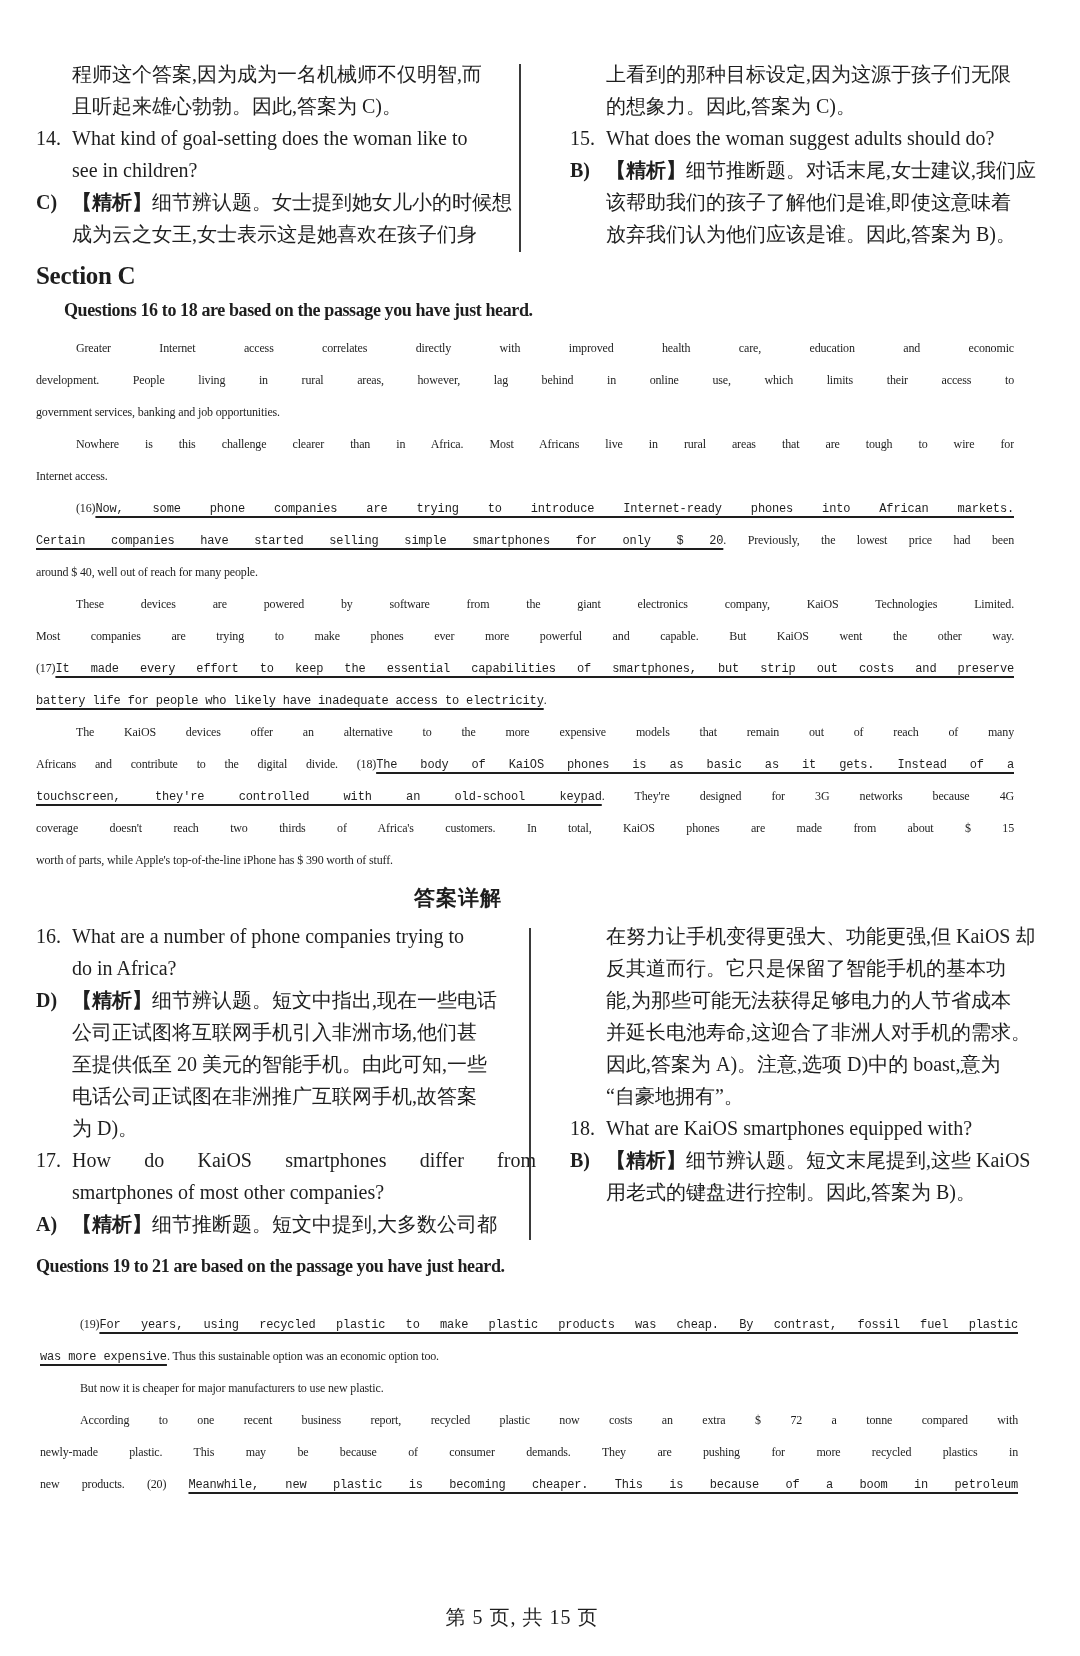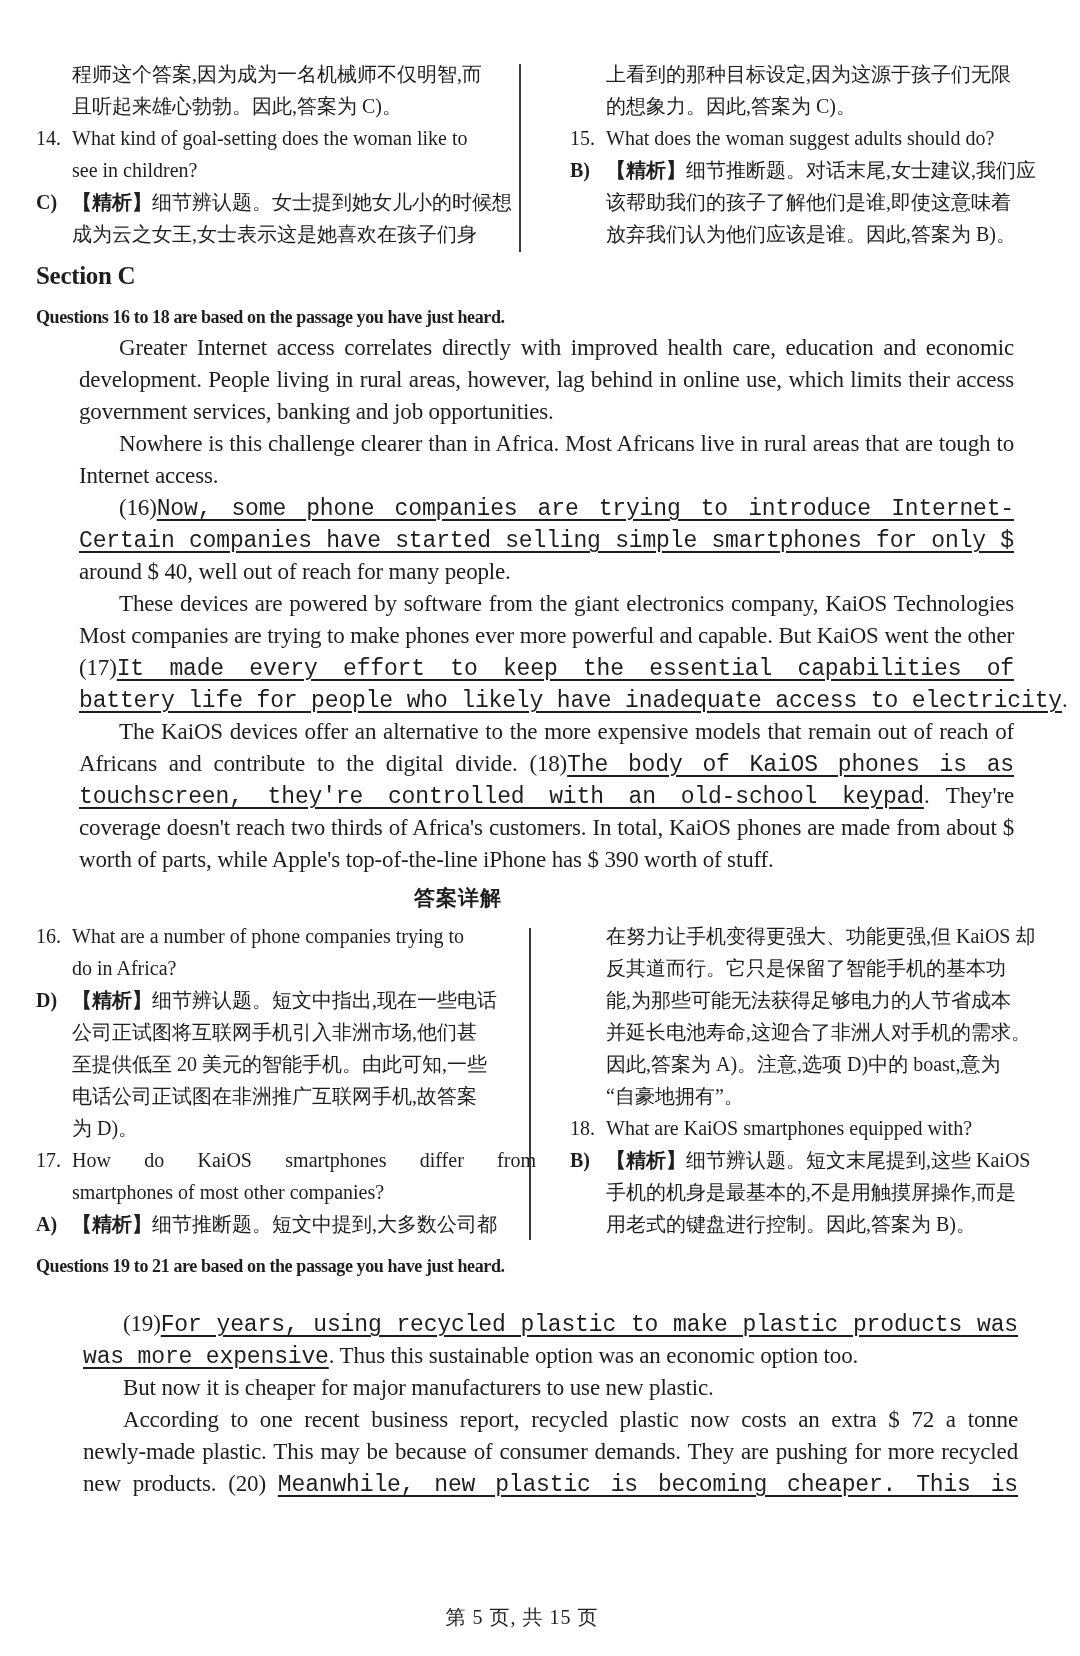--- a/index.html
+++ b/index.html
@@ -28,22 +28,22 @@
     position: absolute; left: 36px; top: 262px;
     font-size: 25px; font-weight: bold; letter-spacing: -0.3px;
   }
   .q-intro {
     position: absolute; left: 36px;
     font-size: 18px; font-weight: bold; letter-spacing: -0.4px;
   }
 
   .passage { position: absolute; left: 36px; width: 978px; }
   .pline {
-    font-size: 23px; line-height: 32px; height: 32px;
-    white-space: nowrap; letter-spacing: -0.15px; margin-left: 43px;
+    font-size: 12px; line-height: 32px; height: 32px;
+    white-space: nowrap; letter-spacing: -0.15px;
   }
   .pline.j { text-align: justify; text-align-last: justify; white-space: normal; overflow: hidden; }
   .pline.first { padding-left: 40px; }
   .u { text-decoration: underline; text-decoration-thickness: 1.5px; text-underline-offset: 4px; font-family: Liberation Mono, monospace; }
 
   .ans-heading {
     position: absolute; left: 0; width: 916px; top: 884px; text-align: center;
     font-family: "DejaVu Sans", sans-serif; font-weight: bold; font-size: 21px; letter-spacing: 1px;
   }
 
@@ -71,21 +71,21 @@
         <div class="line ind">上看到的那种目标设定,因为这源于孩子们无限</div>
         <div class="line ind">的想象力。因此,答案为 C)。</div>
         <div class="line"><span class="qnum">15.</span><span>What does the woman suggest adults should do?</span></div>
         <div class="line"><span class="ans">B)</span><span class="tag">【精析】</span><span>细节推断题。对话末尾,女士建议,我们应</span></div>
         <div class="line ind">该帮助我们的孩子了解他们是谁,即使这意味着</div>
         <div class="line ind">放弃我们认为他们应该是谁。因此,答案为 B)。</div>
       </div>
   </div>
 
   <div class="section-title">Section C</div>
-  <div class="q-intro" style="top:307px;">Questions 16 to 18 are based on the passage you have just heard.</div>
+  <div class="q-intro" style="top:300px;margin-left:28px;">Questions 16 to 18 are based on the passage you have just heard.</div>
 
   <div class="passage" style="top:332px;">
 
     <div class="pline j first">Greater Internet access correlates directly with improved health care, education and economic</div>
     <div class="pline j">development. People living in rural areas, however, lag behind in online use, which limits their access to</div>
     <div class="pline">government services, banking and job opportunities.</div>
 
     <div class="pline j first">Nowhere is this challenge clearer than in Africa. Most Africans live in rural areas that are tough to wire for</div>
     <div class="pline">Internet access.</div>
 
@@ -126,21 +126,20 @@
     <div class="divider" style="left:529px;top:8px;height:312px;"></div>
     <div class="col col-right" id="mid-right">
         <div class="line ind">在努力让手机变得更强大、功能更强,但 KaiOS 却</div>
         <div class="line ind">反其道而行。它只是保留了智能手机的基本功</div>
         <div class="line ind">能,为那些可能无法获得足够电力的人节省成本</div>
         <div class="line ind">并延长电池寿命,这迎合了非洲人对手机的需求。</div>
         <div class="line ind">因此,答案为 A)。注意,选项 D)中的 boast,意为</div>
         <div class="line ind">“自豪地拥有”。</div>
         <div class="line"><span class="qnum">18.</span><span>What are KaiOS smartphones equipped with?</span></div>
         <div class="line"><span class="ans">B)</span><span class="tag">【精析】</span><span>细节辨认题。短文末尾提到,这些 KaiOS</span></div>
-        <div class="line ind">手机的机身是最基本的,不是用触摸屏操作,而是</div>
         <div class="line ind">用老式的键盘进行控制。因此,答案为 B)。</div>
       </div>
   </div>
 
   <div class="q-intro" style="top:1256px;">Questions 19 to 21 are based on the passage you have just heard.</div>
 
   <div class="passage" style="top:1308px;left:40px;width:978px;">
     <div class="pline j first"><span>(19)</span><span class="u">For years, using recycled plastic to make plastic products was cheap. By contrast, fossil fuel plastic</span></div>
     <div class="pline"><span class="u">was more expensive</span><span>. Thus this sustainable option was an economic option too.</span></div>
     <div class="pline first">But now it is cheaper for major manufacturers to use new plastic.</div>

